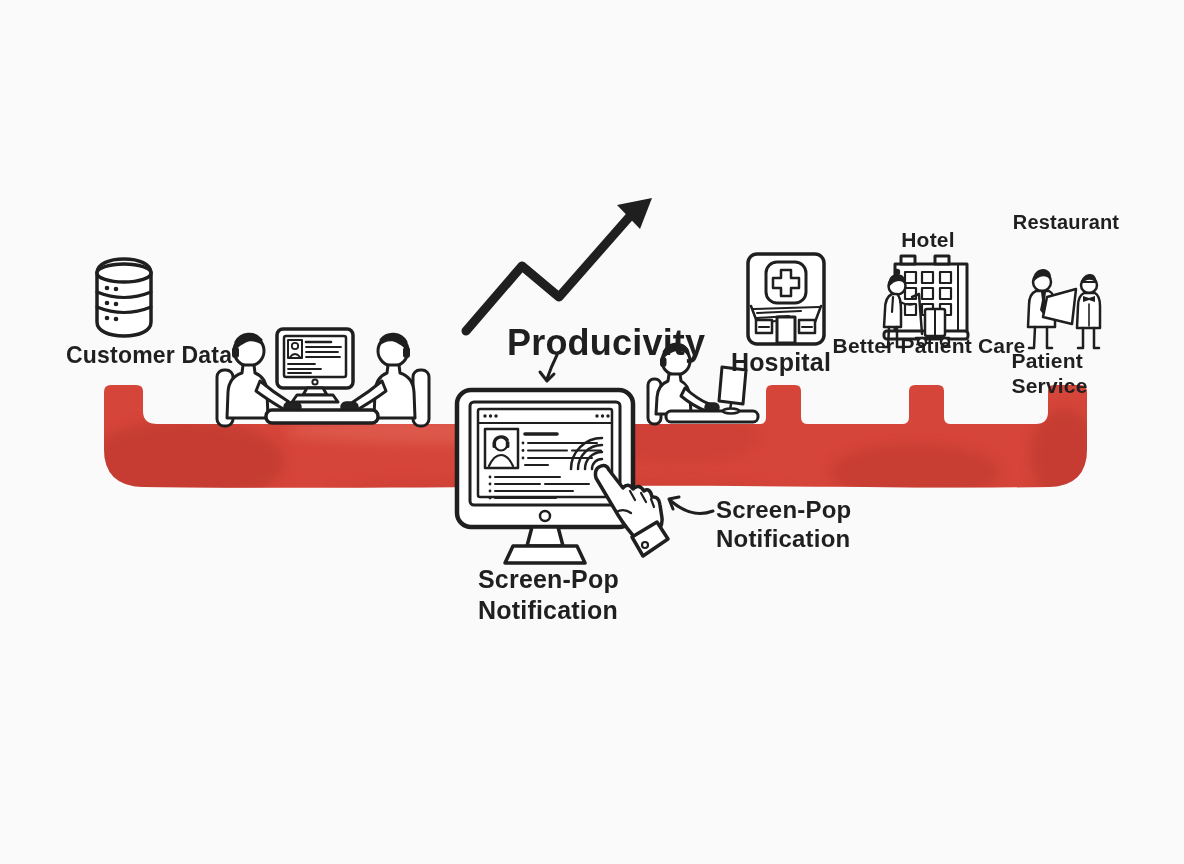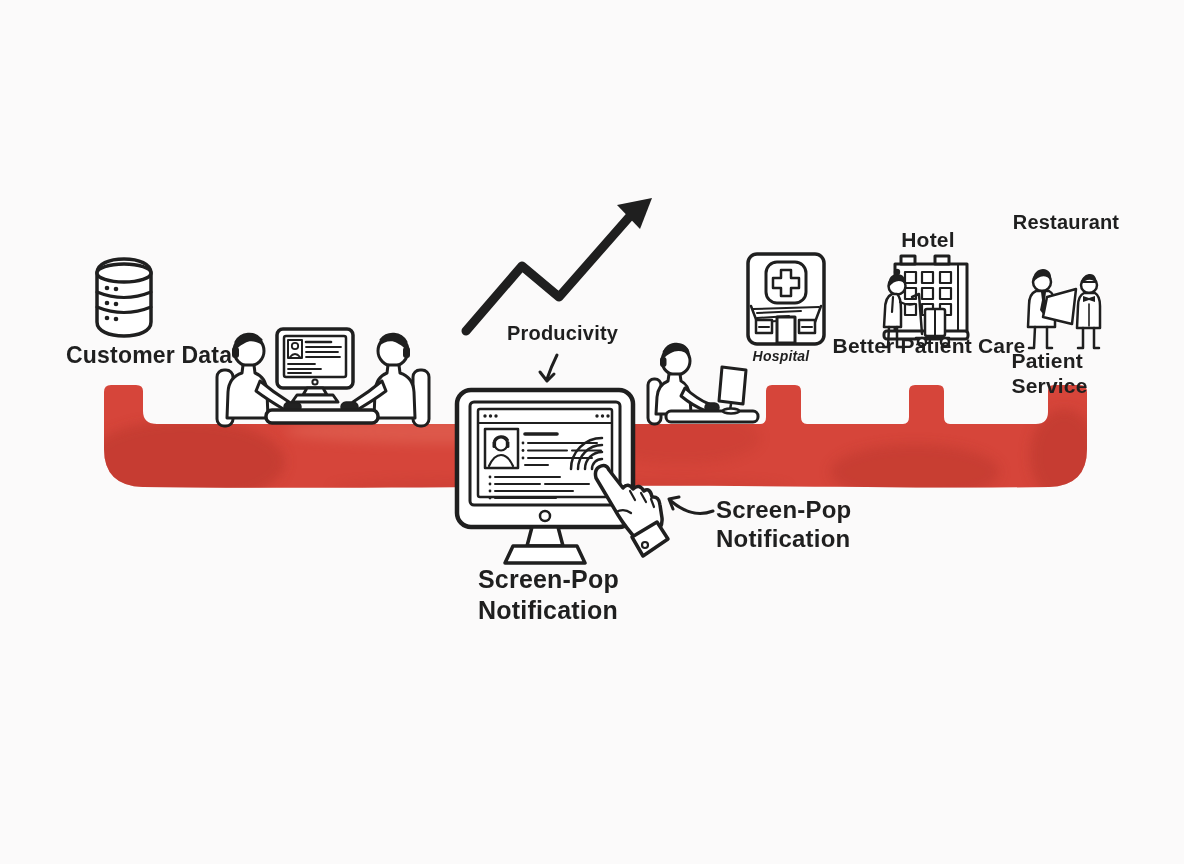--- a/index.html
+++ b/index.html
@@ -28,24 +28,24 @@
   .lbl{
     position:absolute;
     color:var(--ink);
     font-weight:700;
     white-space:pre-line;
     line-height:1.18;
     letter-spacing:.2px;
   }
   .lbl.center{transform:translateX(-50%);text-align:left;}
   #lbl-customer-data{left:66px;top:342px;font-size:23px;}
-  #lbl-productivity{left:507px;top:322px;font-size:20px;}
+  #lbl-productivity{left:507px;top:322px;font-size:36px;}
   #lbl-screenpop-main{left:478px;top:564px;font-size:25px;line-height:1.22;}
   #lbl-screenpop-callout{left:716px;top:495px;font-size:24px;line-height:1.22;}
-  #lbl-hospital{left:781px;top:348px;font-size:14px;font-style:italic;}
+  #lbl-hospital{left:781px;top:348px;font-size:25px;}
   #lbl-hotel{left:928px;top:228px;font-size:21px;}
   #lbl-bpc{left:929px;top:334px;font-size:21px;}
   #lbl-restaurant{left:1066px;top:211px;font-size:20px;}
   #lbl-faster{left:1069px;top:349px;font-size:21px;}
 </style>
 </head>
 <body>
 
 <div class="stage">
 

